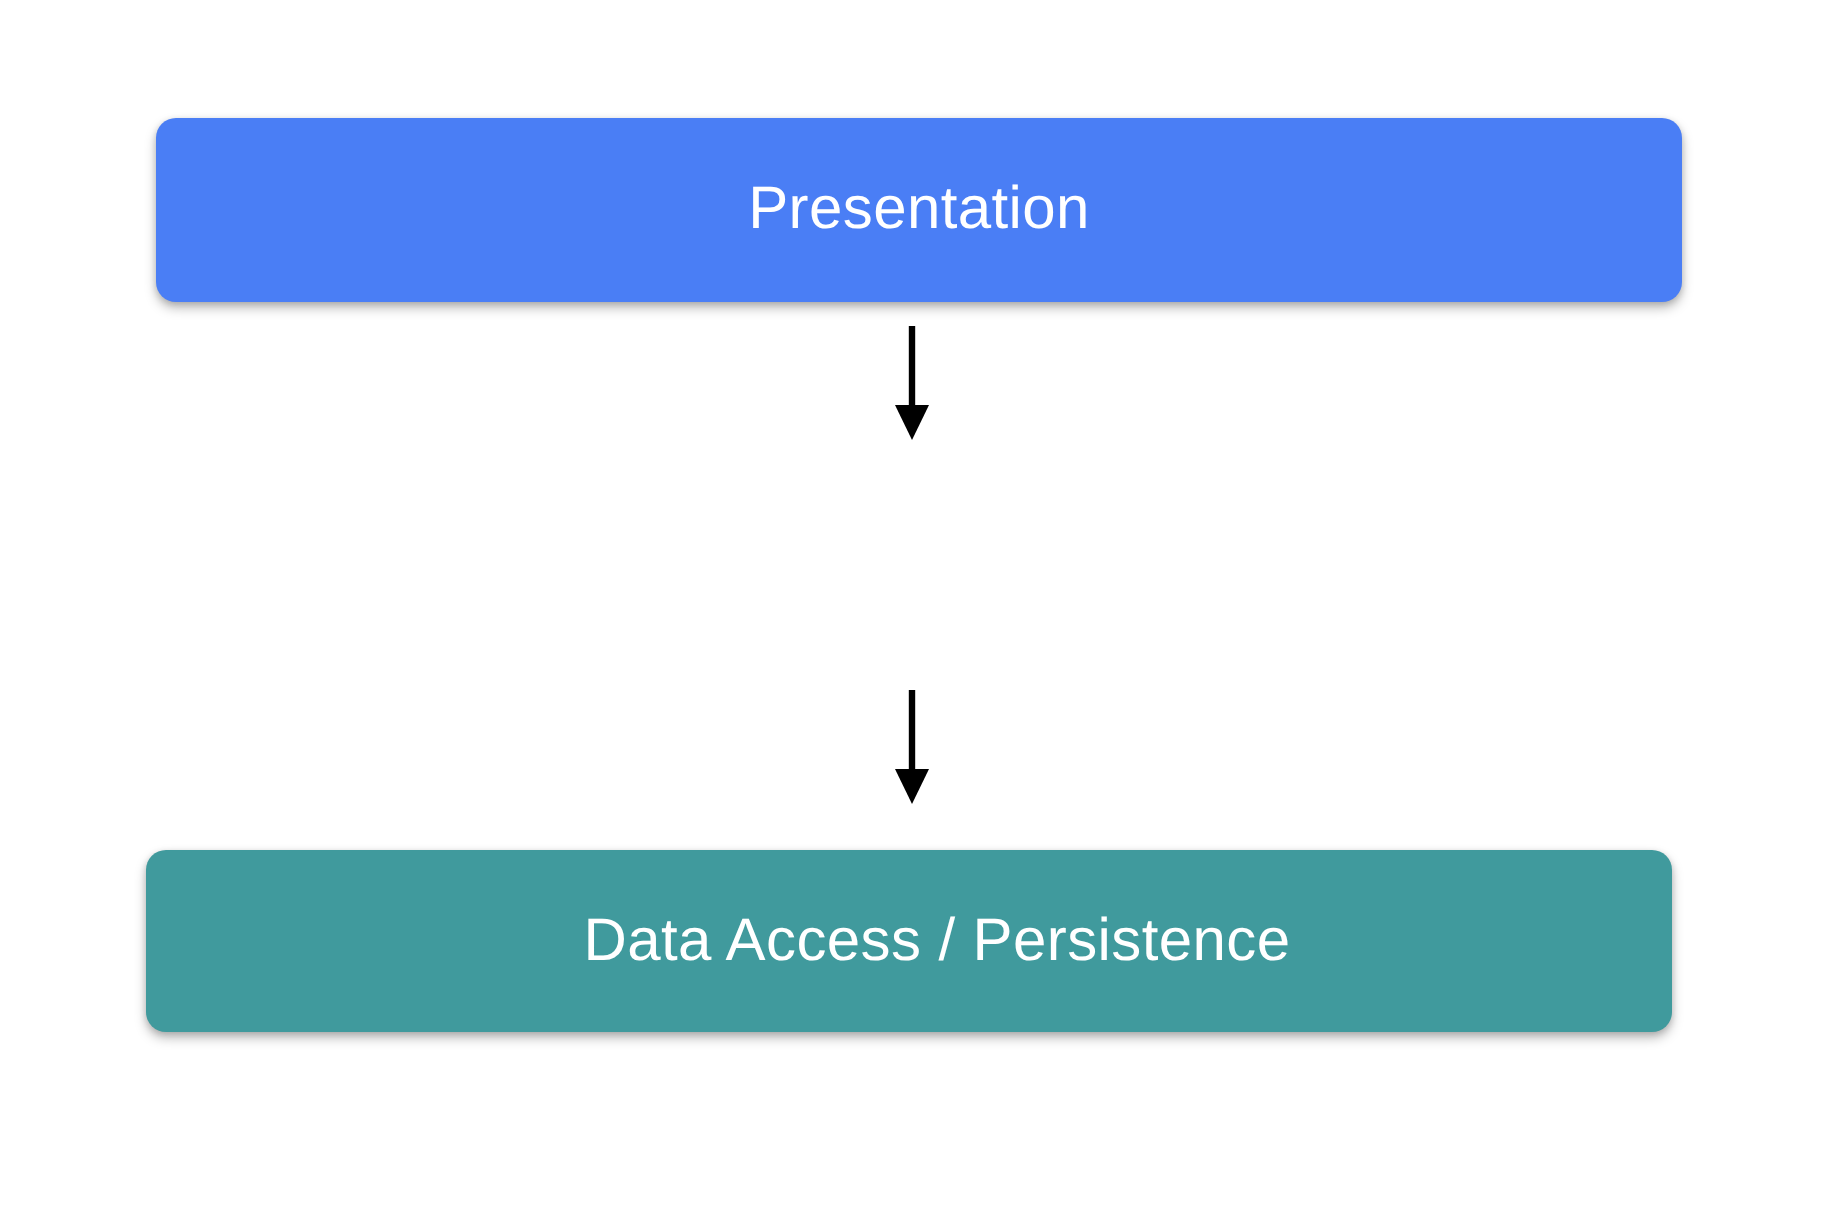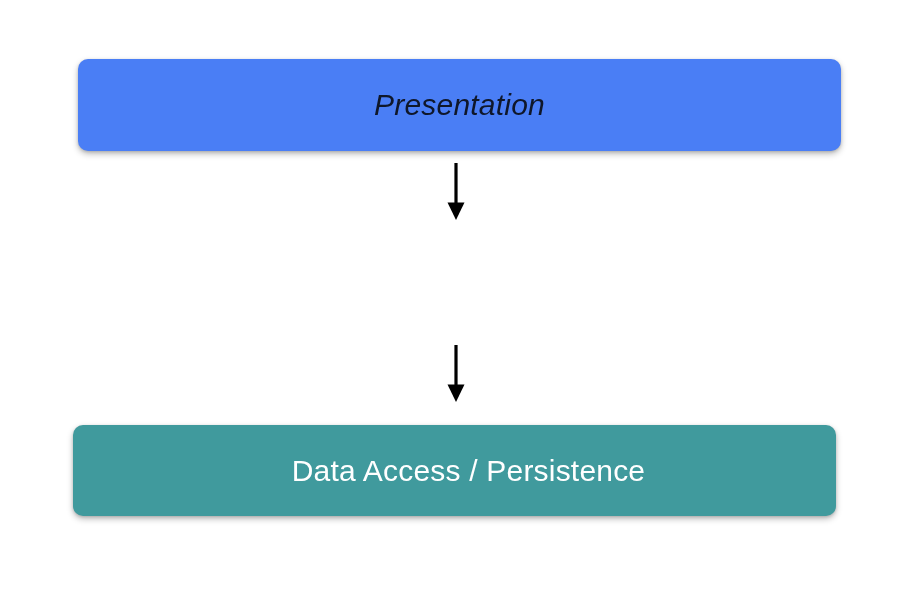--- a/index.html
+++ b/index.html
@@ -41,21 +41,21 @@
   .arrow svg {
     display: block;
   }
 </style>
 </head>
 <body style="background: rgb(255, 255, 255);">
 
 <div id="diagram">
 
   <div class="layer-box" id="box-presentation" style="left: 78px; top: 59px; width: 763px; height: 92px; background: rgb(74, 126, 245);">
-    <span class="layer-label" style="color: #0f172a; font-style: italic;">Presentation</span>
+    <span class="layer-label" style="color: #ffffff;">Presentation</span>
   </div>
 
   <div class="arrow" id="arrow-1" style="left: 447px; top: 163px;">
     <svg width="18" height="58" viewBox="0 0 18 58" xmlns="http://www.w3.org/2000/svg">
       <line x1="9" y1="0" x2="9" y2="42" stroke="#000000" stroke-width="3.2"></line>
       <polygon points="9,57 0.5,39.5 17.5,39.5" fill="#000000"></polygon>
     </svg>
   </div>
 
 

